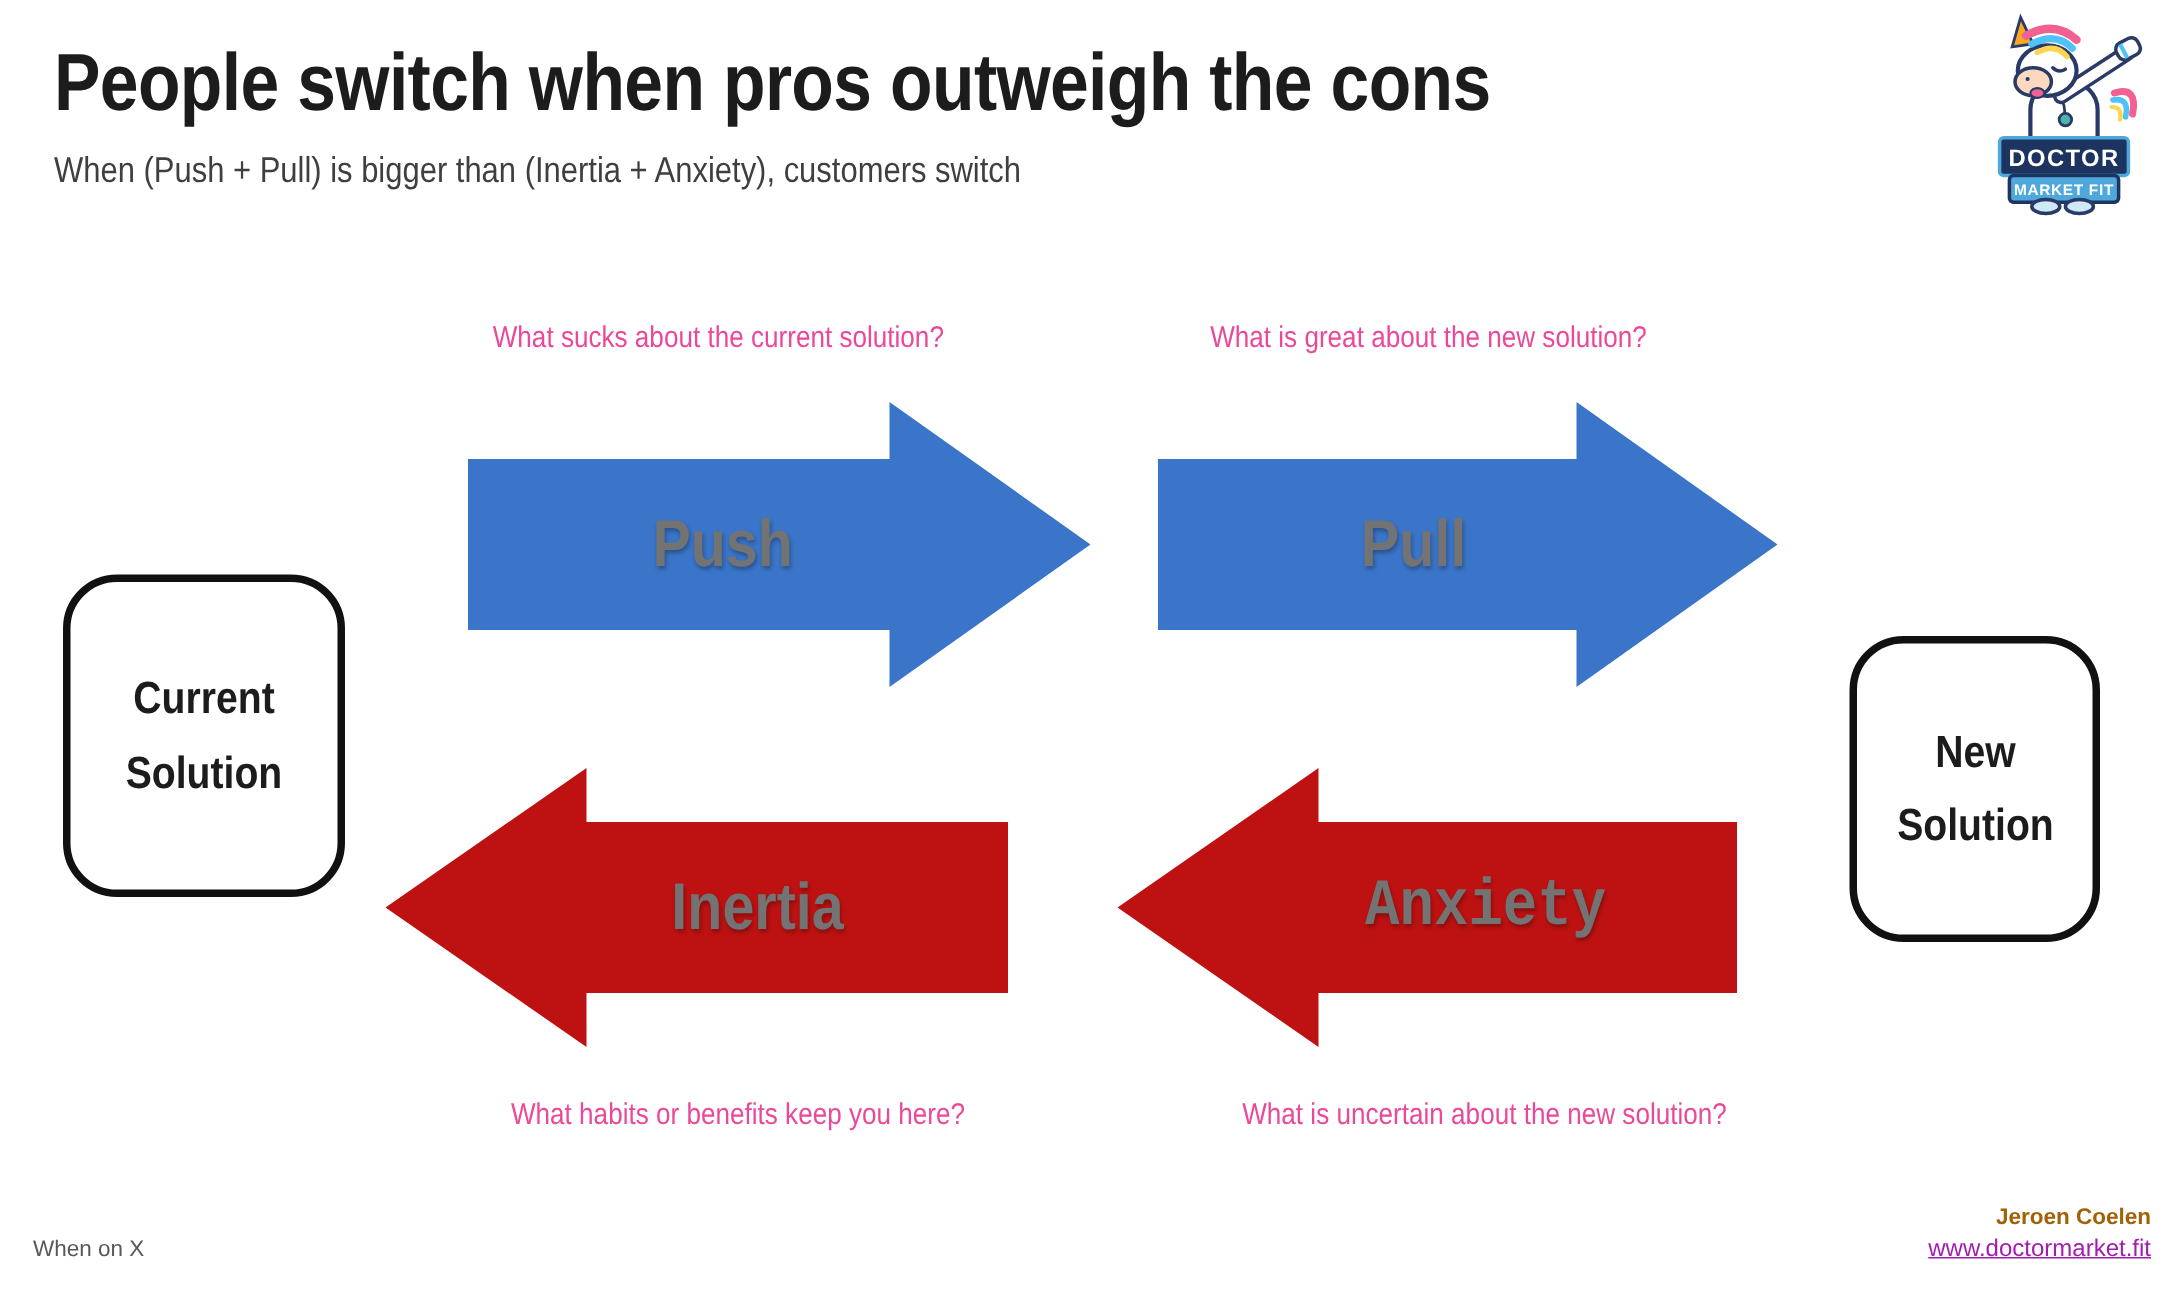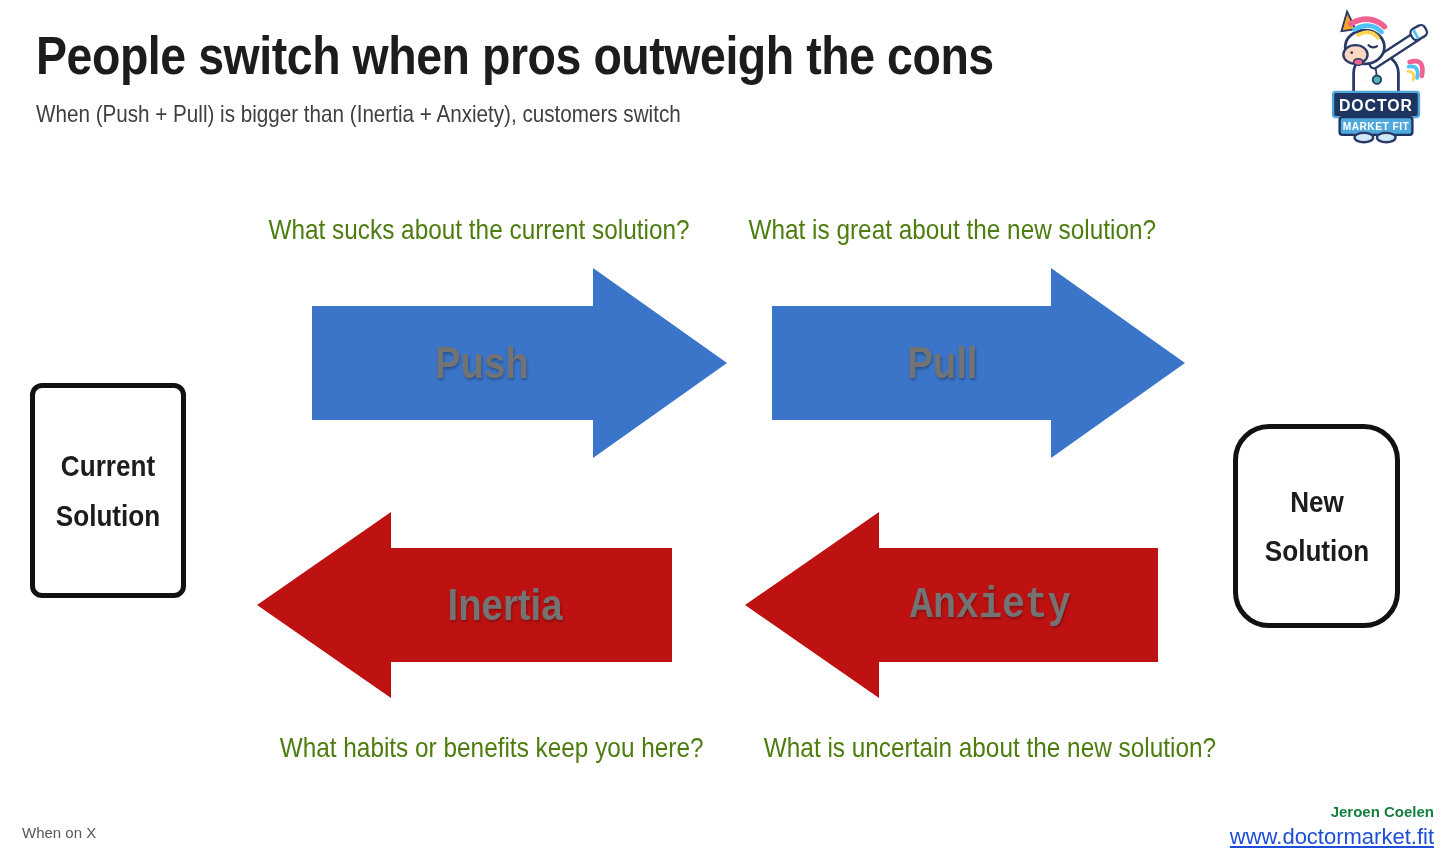--- a/index.html
+++ b/index.html
@@ -23,22 +23,22 @@
   }
   .subtitle {
     position: absolute; left: 36px; top: 100px;
     font-size: 24px; font-weight: normal; color: #3f3f3f;
   }
 
   .logo { position: absolute; left: 1320px; top: 6px; width: 112px; height: 140px; text-align: right; }
 
   .question {
     position: absolute; width: 500px; height: 32px;
-    font-size: 28px; color: #4d7c0f;
-    display: flex; align-items: center; justify-content: center;
+    font-size: 20px; color: #ec4899;
+    display: flex; align-items: flex-start; justify-content: center;
     text-align: center;
   }
   .q-push    { left: 229px; top: 214px; }
   .q-pull    { left: 702px; top: 214px; }
   .q-inertia { left: 242px; top: 732px; }
   .q-anxiety { left: 740px; top: 732px; }
 
   .arrow-svg { position: absolute; display: block; }
   .a-push    { left: 312px; top: 268px; }
   .a-pull    { left: 772px; top: 268px; }
@@ -56,34 +56,34 @@
   .l-inertia { left: 335px; top: 548px; }
   .l-anxiety { left: 820px; top: 548px; font-family: Liberation Mono, monospace; }
 
   .solution-box {
     position: absolute; background: #ffffff;
     border: 5px solid #111111; border-radius: 36px;
     display: flex; align-items: center; justify-content: center;
     text-align: center; font-size: 30px; font-weight: bold;
     color: #1c1c1c; line-height: 1.65;
   }
-  .box-current { left: 30px;   top: 383px; width: 156px; height: 215px; border-radius: 12px; }
+  .box-current { left: 42px;   top: 383px; width: 188px; height: 215px; }
   .box-new     { left: 1233px; top: 388px; width: 167px; height: 204px; margin-top: 36px; }
   .solution-box .condC { white-space: normal; width: 140px; }
 
   .based-on {
     position: absolute; left: 22px; top: 824px;
     font-size: 15px; color: #585858;
   }
   .credits {
     position: absolute; right: 22px; top: 802px;
     text-align: right; line-height: 1.35;
   }
-  .credit-author { font-size: 15px; font-weight: bold; color: #15803d; }
-  .credit-site   { font-size: 22px; color: #1d4ed8; text-decoration: underline; cursor: pointer; }
+  .credit-author { font-size: 15px; font-weight: bold; color: #a16207; }
+  .credit-site   { font-size: 16px; color: #a21caf; text-decoration: underline; cursor: pointer; }
 </style>
 </head>
 <body>
 
 <div class="canvas">
 
   <h1 class="title"><span class="condL">People switch when pros outweigh the cons</span></h1>
   <p class="subtitle"><span class="condL">When (Push + Pull) is bigger than (Inertia + Anxiety), customers switch</span></p>
 
   <div class="logo">

